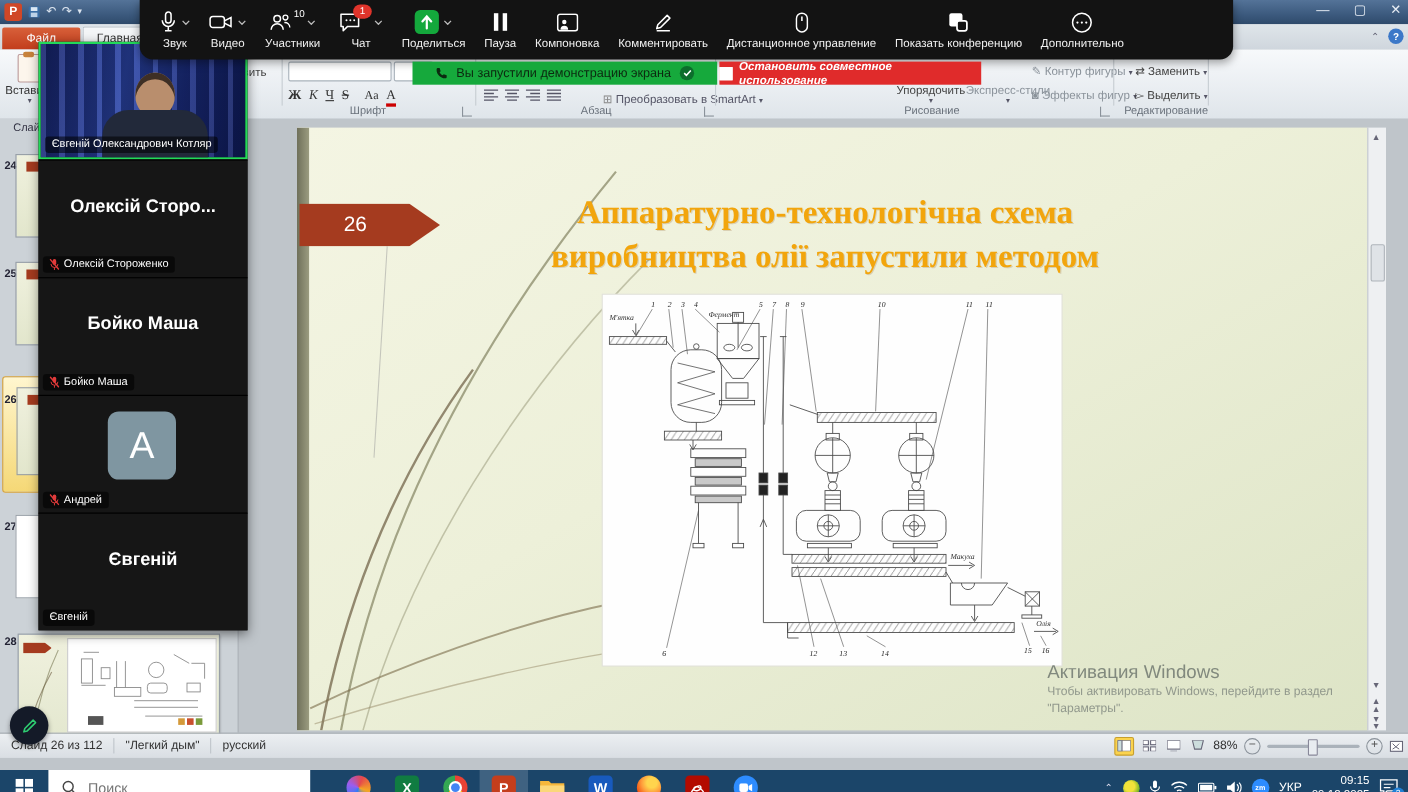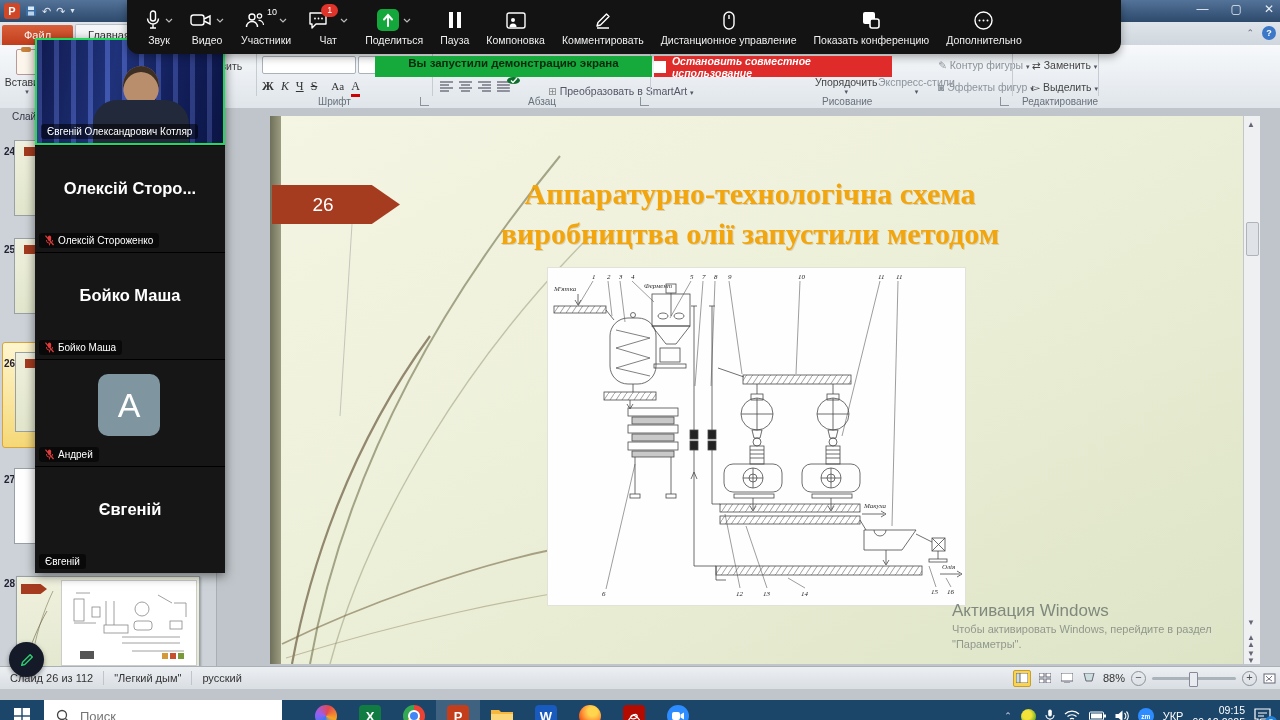--- a/index.html
+++ b/index.html
@@ -118,21 +118,21 @@
     height:54px;padding:0 2px;color:#f0f0f0;cursor:default;}
   .zicon{position:relative;height:24px;display:flex;align-items:center;gap:4px;}
   .zlabel{font-size:10.5px;margin-top:2px;white-space:nowrap;}
   .zbadge-num{position:absolute;top:-4px;right:-12px;font-size:9px;color:#fff;}
   .zbadge-red{position:absolute;top:-7px;right:-10px;min-width:13px;height:13px;border-radius:7px;
     background:#e0342b;color:#fff;font-size:9px;text-align:center;line-height:13px;padding:0 2px;}
   .share-sq{width:22px;height:22px;border-radius:5px;background:#14a83c;display:flex;align-items:center;justify-content:center;}
 
   
   .banner-green{left:375px;top:56px;width:277px;height:21px;background:#16a93c;color:#0c2a10;
-    font-size:11.5px;font-weight:bold;display:flex;align-items:center;justify-content:center;gap:8px;flex-direction:column;}
+    font-size:11.5px;font-weight:normal;display:flex;align-items:center;justify-content:center;gap:8px;}
   .banner-red{left:654px;top:56px;width:238px;height:21px;background:#e02b2b;color:#fff;
     font-size:10.5px;font-weight:bold;display:flex;align-items:center;justify-content:center;gap:6px;font-style:italic;}
   .stop-sq{width:8px;height:8px;border:2px solid #fff;background:#fff;}
   .shield{width:13px;height:13px;border-radius:50%;background:#0c6e2c;display:flex;align-items:center;justify-content:center;}
 
   
   .fab{left:9px;top:642px;width:35px;height:35px;border-radius:50%;background:#141a28;
     display:flex;align-items:center;justify-content:center;box-shadow:0 2px 5px rgba(0,0,0,.4);}
 
   

